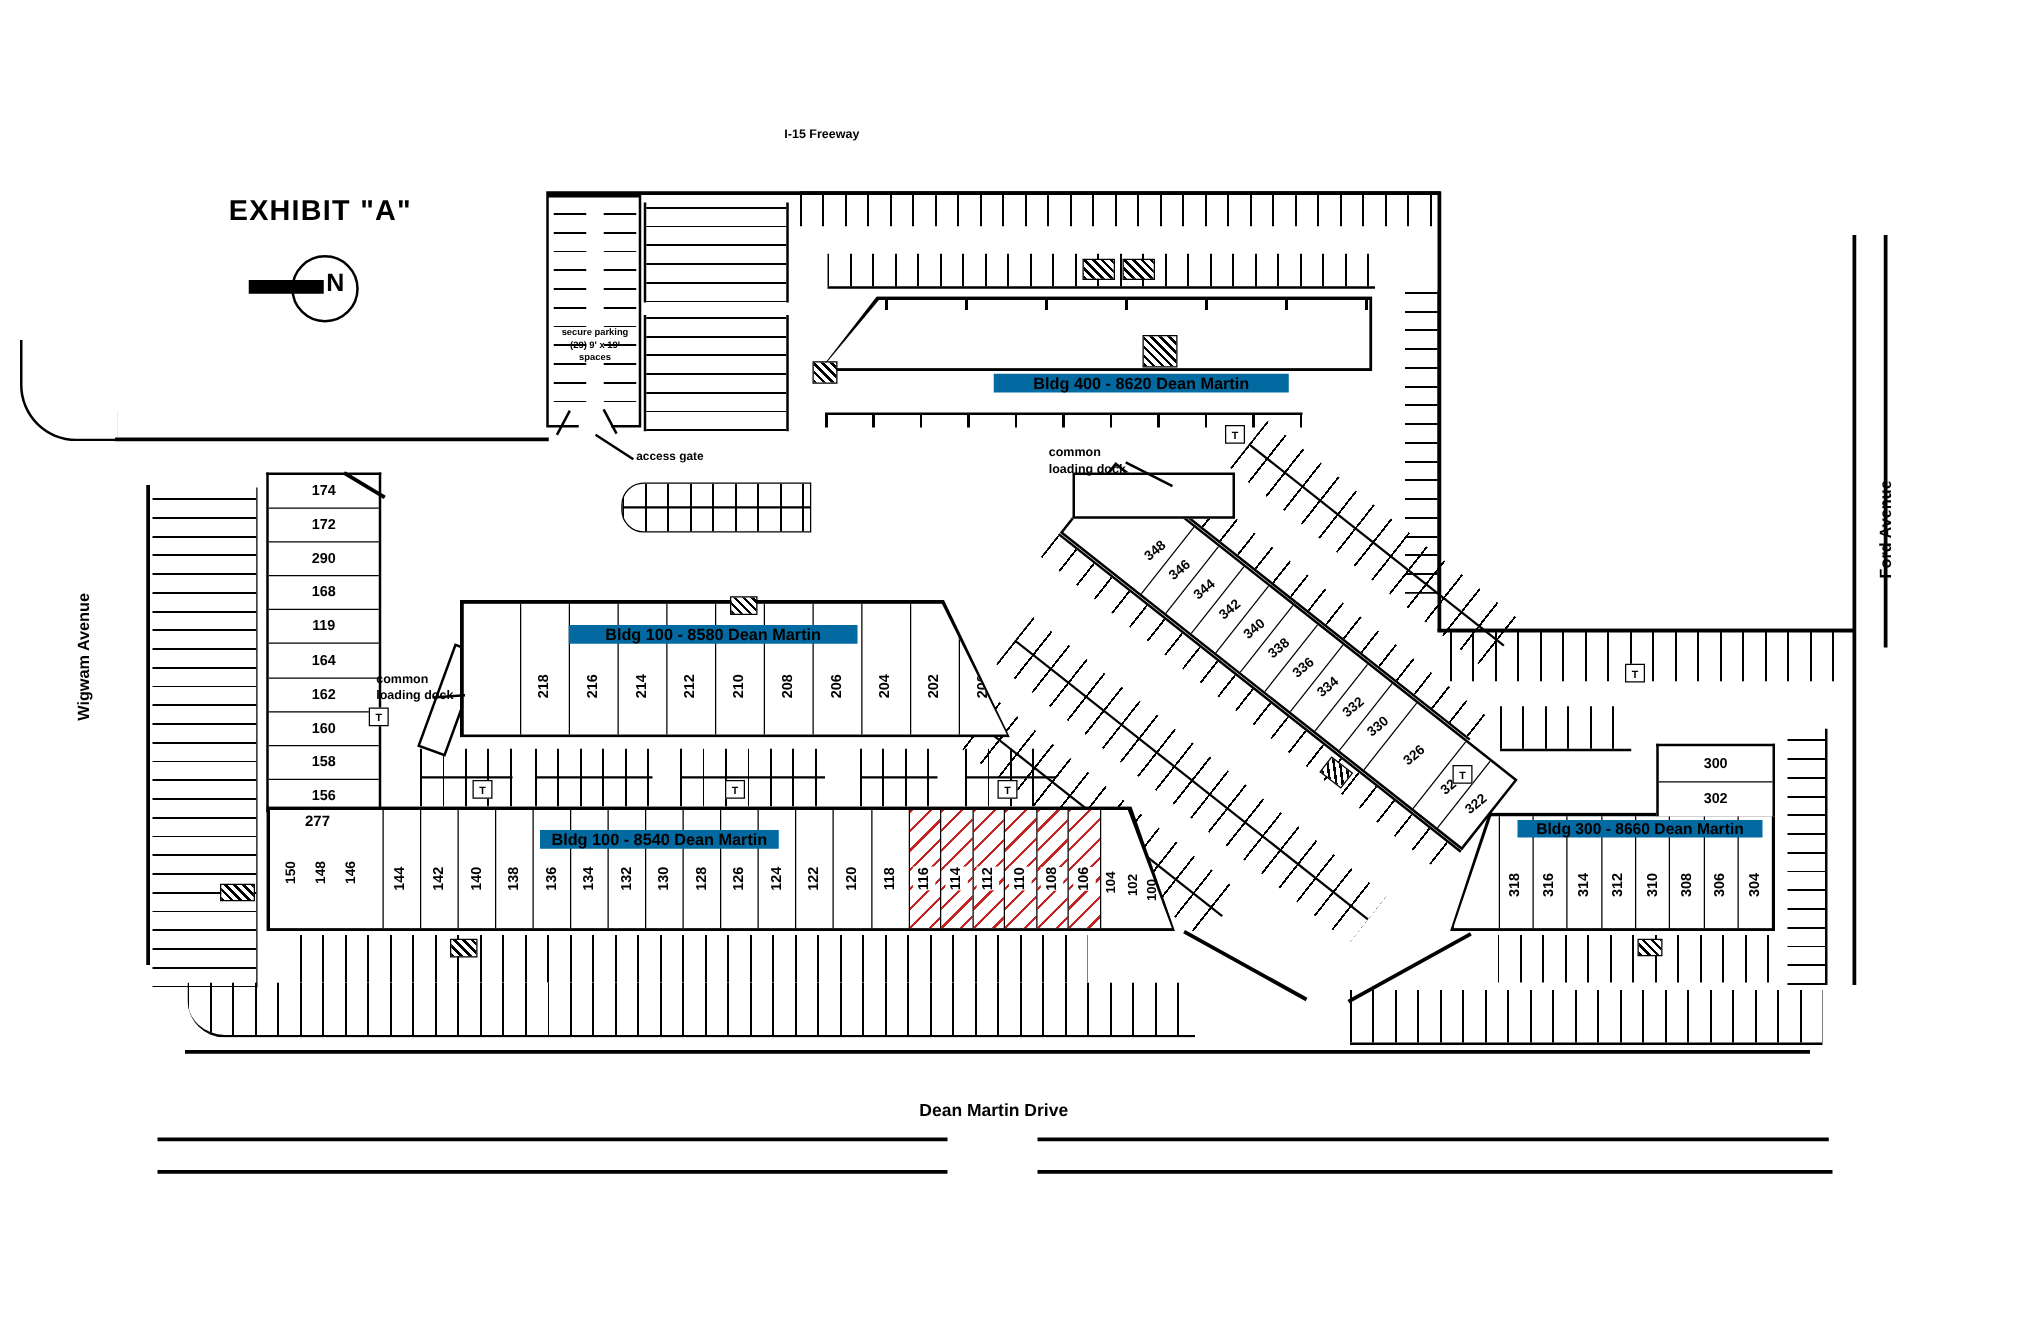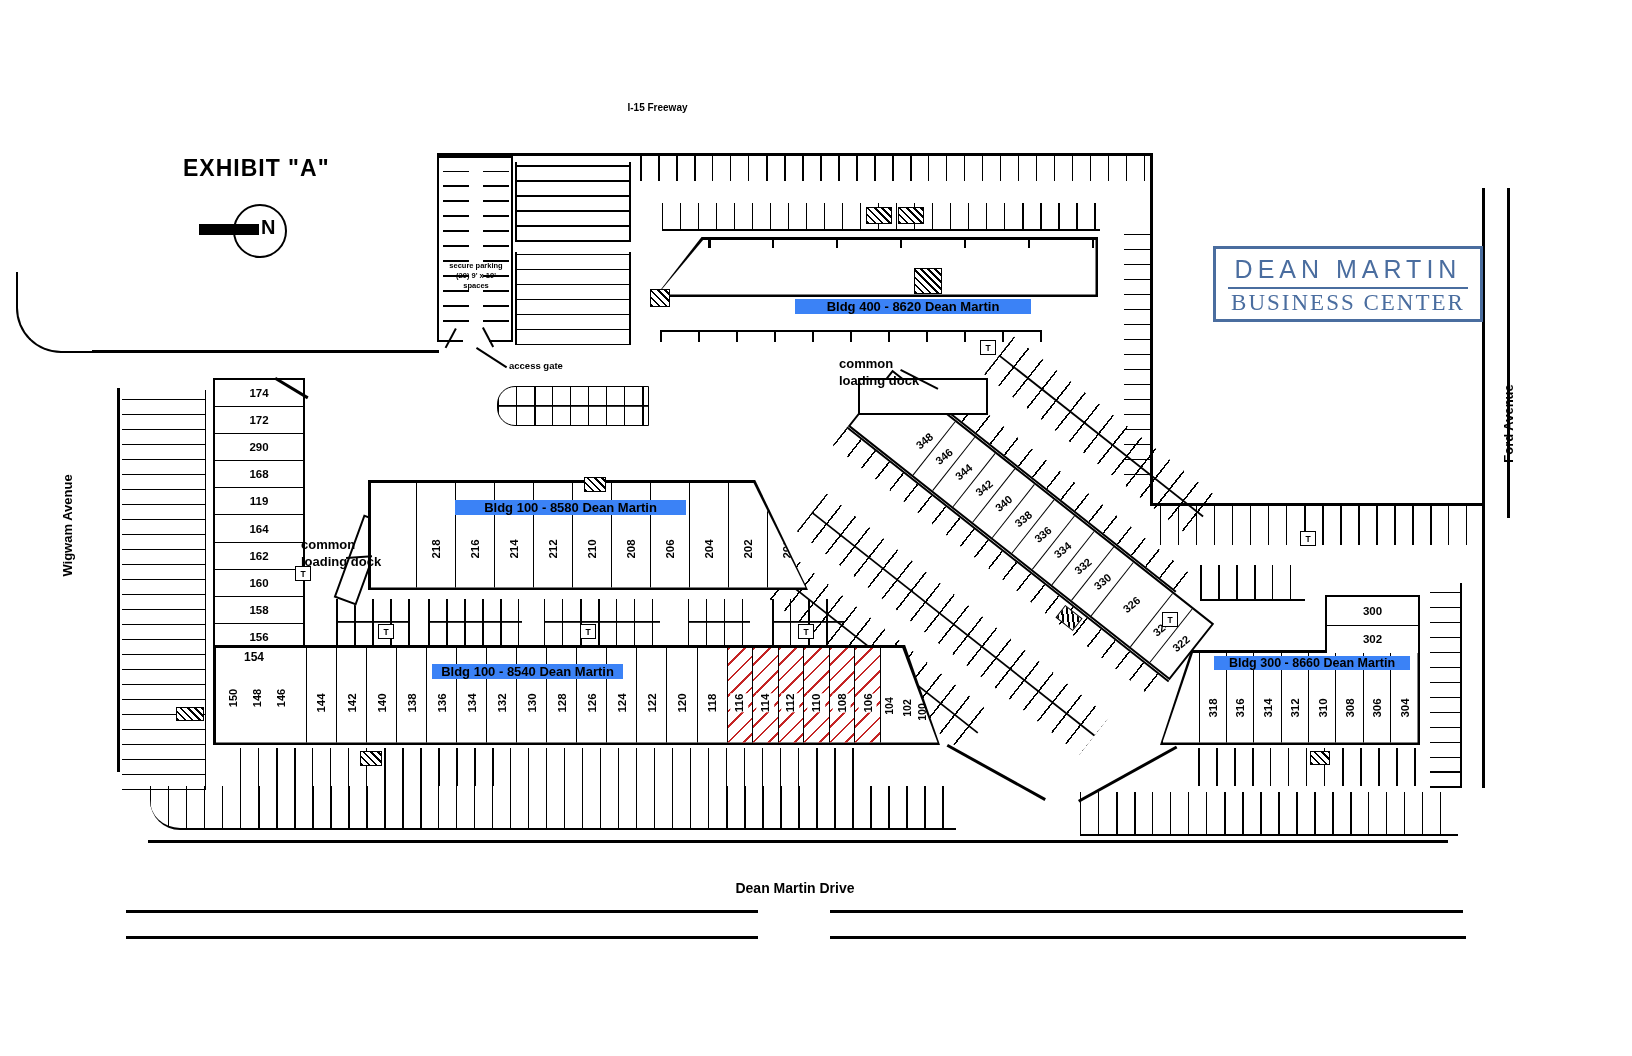--- a/index.html
+++ b/index.html
@@ -28,24 +28,24 @@
   #b200cells .ulabel{transform:rotate(-90deg) translateX(-14px);}
   #b300cells .ulabel{transform:rotate(-90deg) translateX(-10px);}
   .dunits .ulabel{transform:rotate(-78deg);font-size:11px;}
   .hatchcell{background-image:repeating-linear-gradient(135deg,var(--hatch-red,#c42424) 0 1.8px,transparent 1.8px 11px);}
   .hatchcell .ulabel{background:#fff;padding:3px 0;}
   .hx{position:absolute;box-sizing:border-box;border:1.5px solid #000;z-index:4;
       background-image:repeating-linear-gradient(45deg,#000 0 2px,#fff 2px 5px);}
   .tbox{position:absolute;box-sizing:border-box;width:16px;height:15px;border:1.8px solid #000;background:#fff;
         display:flex;align-items:center;justify-content:center;font-size:8.5px;font-weight:bold;z-index:5;}
   .lbl{position:absolute;font-weight:bold;white-space:nowrap;z-index:6;}
-  .chip{background:#3b82f6;padding:0 3px;}
+  .chip{background:#0369a1;padding:0 3px;}
   .ctr{text-align:center;}
   .leader{position:absolute;height:1.5px;background:#000;transform-origin:left top;z-index:6;}
-  .small-note{position:absolute;font-weight:bold;font-size:13px;line-height:1.3;z-index:6;}
+  .small-note{position:absolute;font-weight:bold;font-size:10px;line-height:1.3;z-index:6;}
   #logo{position:absolute;left:1213px;top:246px;width:270px;height:76px;border:3px solid var(--logo-blue,#4a6d9f);
         background:#fff;z-index:6;text-align:center;box-sizing:border-box;padding-top:6px;}
   #logo .l1{font-size:25px;letter-spacing:5px;color:var(--logo-blue,#4a6d9f);font-weight:normal;}
   #logo .rule{border-top:2px solid var(--logo-blue,#4a6d9f);margin:3px 12px 1px 12px;}
   #logo .l2{font-family:"Liberation Serif","DejaVu Serif",serif;font-size:23px;letter-spacing:2px;color:var(--logo-blue,#4a6d9f);}
   .compass-circle{position:absolute;left:233px;top:204px;width:50px;height:50px;border:2.5px solid #000;border-radius:50%;z-index:6;}
   .compass-bar{position:absolute;left:199px;top:224px;width:60px;height:11px;background:#000;z-index:7;}
   .rot-line{position:absolute;background:#000;transform-origin:left top;z-index:4;}
 </style>
 </head>
@@ -257,21 +257,21 @@
             </div>
             <div class="unit hatchcell">
               <span class="ulabel">106</span>
             </div>
           </div>
         <div style="position:relative;flex:1;border-left:1.8px solid #000"></div>
       </div>
     </div>
   </div>
   <div class="lbl ctr chip" style="left:432px;top:664px;width:185px;font-size:13px">Bldg 100 - 8540 Dean Martin</div>
-  <div class="lbl" style="left:232px;top:650px;width:44px;text-align:center;font-size:12px">154</div>
+  <div class="lbl" style="left:232px;top:650px;width:44px;text-align:center;font-size:12px">277</div>
   <div class="lbl" style="left:224px;top:692px;font-size:11px;transform:rotate(-90deg)">150</div>
   <div class="lbl" style="left:248px;top:692px;font-size:11px;transform:rotate(-90deg)">148</div>
   <div class="lbl" style="left:272px;top:692px;font-size:11px;transform:rotate(-90deg)">146</div>
   <div class="lbl" style="left:880px;top:700px;font-size:10.5px;transform:rotate(-90deg)">104</div>
   <div class="lbl" style="left:898px;top:702px;font-size:10.5px;transform:rotate(-90deg)">102</div>
   <div class="lbl" style="left:913px;top:706px;font-size:10.5px;transform:rotate(-90deg)">100</div>
 
   <div class="bldg cells dunits" id="b300diag" style="left:826px;top:489px;width:410px;height:72px;transform:rotate(38.3deg);padding-left:55px;">
       <div class="unit">
         <span class="ulabel">348</span>
@@ -396,24 +396,19 @@
     <div>common</div>
     <div>loading dock</div>
   </div>
   <div class="leader" style="left:901px;top:369px;width:42px;transform:rotate(27deg)"></div>
 
   <div class="lbl" style="left:183px;top:155px;font-size:23px;letter-spacing:1px">EXHIBIT "A"</div>
   <div class="compass-circle"></div>
   <div class="compass-bar"></div>
   <div class="lbl" style="left:261px;top:216px;font-size:20px;z-index:8">N</div>
 
-  <div id="logo">
-    <div class="l1">DEAN MARTIN</div>
-    <div class="rule"></div>
-    <div class="l2">BUSINESS CENTER</div>
-  </div>
 
   <div class="lbl ctr" style="left:575px;top:102px;width:165px;font-size:10px">I-15 Freeway</div>
   <div class="lbl ctr" style="left:710px;top:880px;width:170px;font-size:14px">Dean Martin Drive</div>
   <div class="lbl ctr" style="left:-8px;top:518px;width:150px;font-size:13px;transform:rotate(-90deg)">Wigwam Avenue</div>
   <div class="lbl ctr" style="left:1433px;top:416px;width:150px;font-size:13px;transform:rotate(-90deg)">Ford Avenue</div>
 
 </div>
 
 </body></html>

